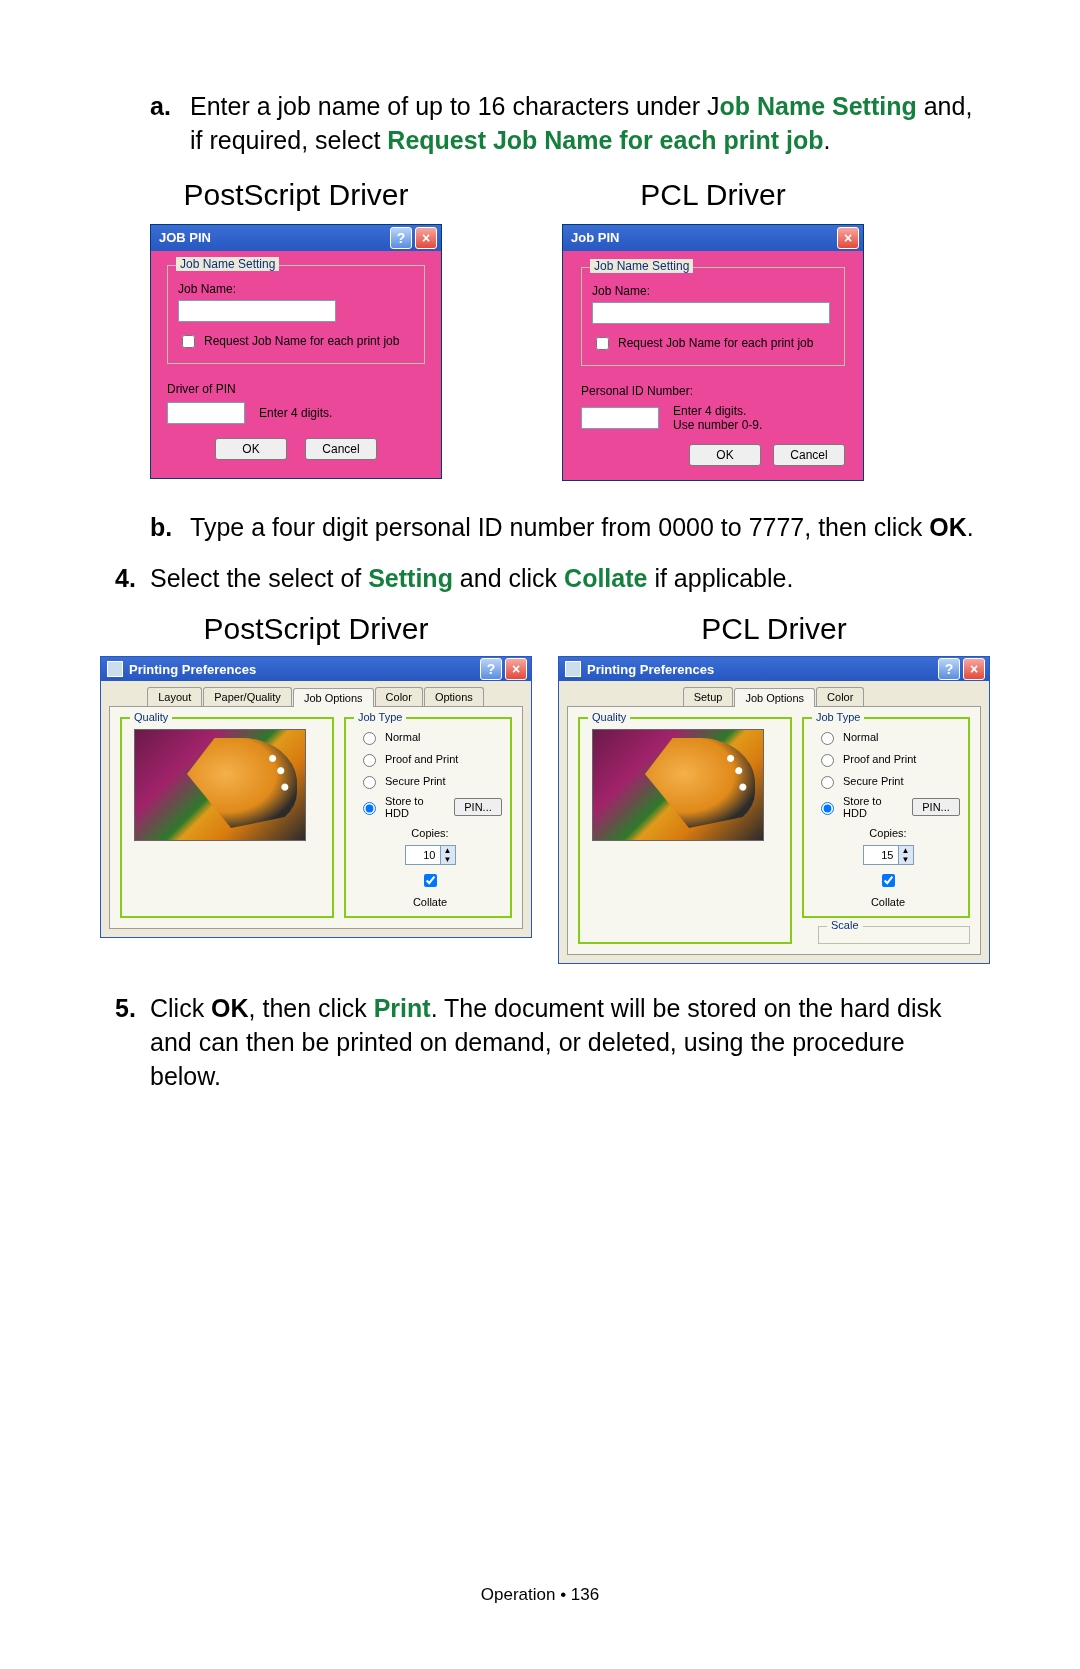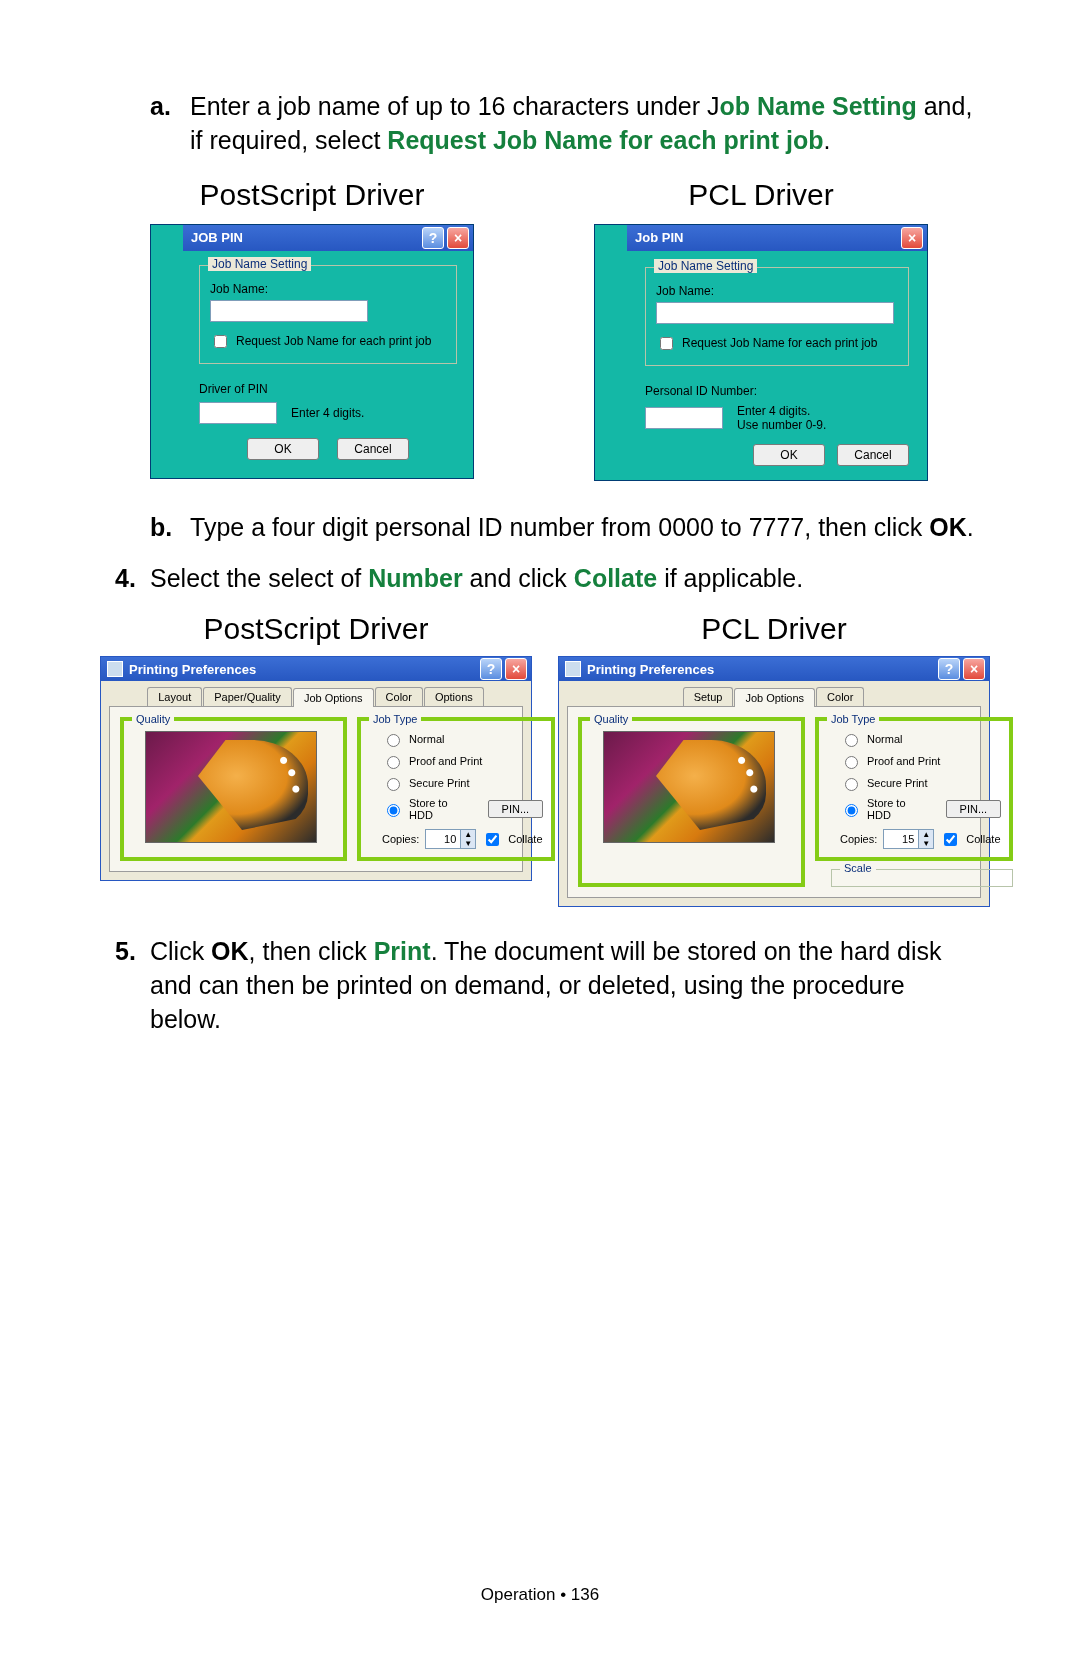--- a/index.html
+++ b/index.html
@@ -35,25 +35,24 @@
     gap: 120px;
     margin: 20px 0 30px 50px;
   }
   .figcol { text-align: center; }
   .figlabel { font-size: 30px; margin-bottom: 12px; }
 
   
   .dlg {
     width: 290px;
     border: 1px solid #003c74;
-    background: #14b8a6;
+    background: #ec4899;
     text-align: left;
     font-size: 13px;
     font-family: Tahoma, Arial, sans-serif;
-    padding-left: 32px;
   }
   .dlg .titlebar {
     height: 26px;
     background: linear-gradient(#3b6ed5, #2757c1);
     color: #fff;
     display: flex;
     align-items: center;
     padding: 0 4px 0 8px;
     font-weight: bold;
     font-size: 13px;
@@ -146,23 +145,23 @@
   .tabcontent {
     border:1px solid #9c9c9c;
     margin:0 8px 8px 8px;
     background:#f7f6ef;
     padding:10px;
     display:flex;
     gap:10px;
     min-height:130px;
   }
   .qualitybox, .jobtypebox {
-    border:4px solid #84cc16;
+    border:2px solid #84cc16;
     position:relative;
-    padding:10px 8px 8px 21px;
+    padding:10px 8px 8px 12px;
   }
   .qualitybox { flex:0 0 190px; }
   .jobtypebox { flex:1; }
   .qualitybox .legend, .jobtypebox .legend, .scalebox .legend {
     position:absolute; top:-8px; left:8px;
     background:#f7f6ef; padding:0 4px;
     font-size:11px; color:#0b2f7a;
   }
   .preview {
     width:170px; height:110px;
@@ -185,21 +184,21 @@
       radial-gradient(circle at 88% 35%, #fff 0 3px, transparent 4px),
       radial-gradient(circle at 92% 55%, #fff 0 3px, transparent 4px);
   }
   .radiolist { display:flex; flex-direction:column; gap:6px; font-size:11px;}
   .radiolist label{ display:flex; align-items:center; gap:6px;}
   .pinbtn {
     width:56px; height:18px; font-size:11px;
     border:1px solid #7a7a7a; background:#efefef; border-radius:2px;
     margin-left:10px;
   }
-  .copiesrow { display:flex; align-items:center; gap:6px; font-size:11px; margin-top:8px;}
+  .copiesrow { display:flex; align-items:center; gap:6px; font-size:11px; margin-top:8px;flex-direction:column;}
   .spinner {
     display:inline-flex; align-items:center;
     border:1px solid #7f9db9; background:#fff; height:18px;
   }
   .spinner .num{ width:26px; text-align:right; padding:0 4px; font-size:11px;}
   .spinner .arrows{ display:flex; flex-direction:column; }
   .spinner .arrows span{
     width:14px; height:9px; background:#dbe6f4;
     border-left:1px solid #7f9db9; font-size:8px; line-height:9px; text-align:center;
   }
@@ -306,21 +305,21 @@
   <div class="item-b body-text" style="margin-top:30px;">
     <div class="lbl">b.</div>
     <div>
       <span>Type a four digit personal ID number from 0000 to 7777, then click </span><span class="bold">OK</span><span>.</span>
     </div>
   </div>
 
   <div class="item-4 body-text" style="margin-top:18px;">
     <div class="lbl">4.</div>
     <div>
-      <span>Select the select of </span><span class="green">Number</span><span> and click </span><span class="green">Collate</span><span> if applicable.</span>
+      <span>Select the select of </span><span class="green">Setting</span><span> and click </span><span class="green">Collate</span><span> if applicable.</span>
     </div>
   </div>
 
   <div class="figrow2">
     <div class="figcol2">
       <div class="figlabel">PostScript Driver</div>
       <div class="prefs">
         <div class="titlebar">
           <span class="picon"></span>
           <span>Printing Preferences</span>

